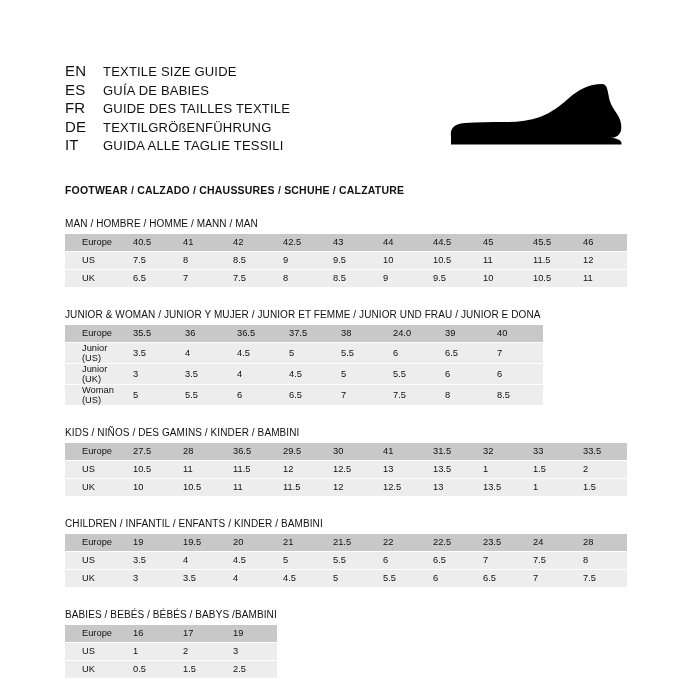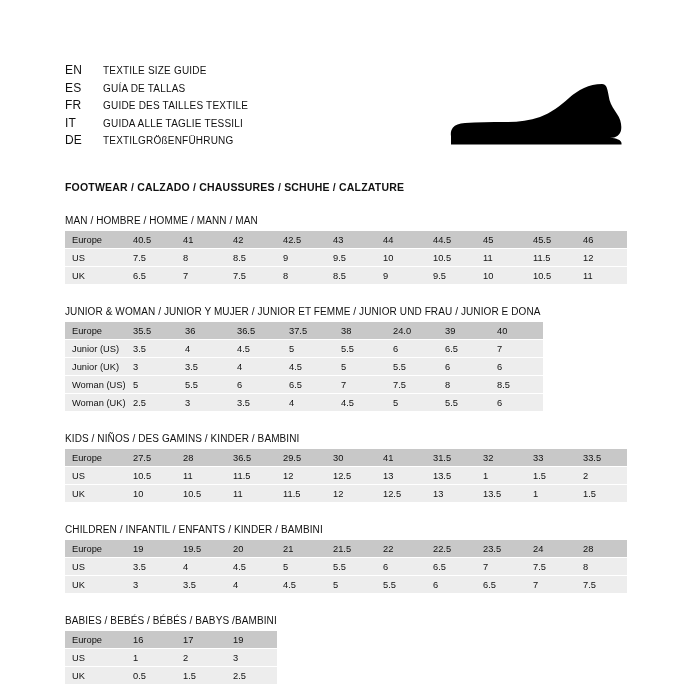--- a/index.html
+++ b/index.html
@@ -31,26 +31,26 @@
   .lang-block {
     display: block;
   }
   .lang-row {
     display: flex;
     align-items: baseline;
     line-height: 17.5px;
   }
   .lang-code {
     width: 38px;
-    font-size: 12px;
+    font-size: 15px;
     letter-spacing: 0.2px;
     color: #111;
   }
   .lang-title {
-    font-size: 10px;
+    font-size: 13px;
     letter-spacing: 0.2px;
     color: #111;
   }
 
   .shoe-wrap {
     width: 190px;
     height: 78px;
     margin-right: 6px;
     margin-top: 12px;
     display: flex;
@@ -90,21 +90,21 @@
     border-bottom: 1px solid #ffffff;
   }
   table.size tr.head td {
     background: #c8c8c8;
     font-weight: normal;
   }
   table.size tr.body td {
     background: #ededed;
   }
   table.size td.lbl {
-    padding-left: 7px;
+    padding-left: 17px;
   }
   table.size td.val {
     padding-left: 6px;
   }
   
   .w-lbl { width: 62px; }
   .w-col { width: 52px; }
   .w-col-sm { width: 50px; }
 
   
@@ -116,33 +116,33 @@
 <div class="page">
 
   <div class="header">
     <div class="lang-block">
       <div class="lang-row">
         <span class="lang-code">EN</span>
         <span class="lang-title">TEXTILE SIZE GUIDE</span>
       </div>
       <div class="lang-row">
         <span class="lang-code">ES</span>
-        <span class="lang-title">GUÍA DE TALLAS</span>
+        <span class="lang-title">GUÍA DE BABIES</span>
       </div>
       <div class="lang-row">
         <span class="lang-code">FR</span>
         <span class="lang-title">GUIDE DES TAILLES TEXTILE</span>
       </div>
       <div class="lang-row">
+        <span class="lang-code">DE</span>
+        <span class="lang-title">TEXTILGRÖßENFÜHRUNG</span>
+      </div>
+      <div class="lang-row">
         <span class="lang-code">IT</span>
         <span class="lang-title">GUIDA ALLE TAGLIE TESSILI</span>
-      </div>
-      <div class="lang-row">
-        <span class="lang-code">DE</span>
-        <span class="lang-title">TEXTILGRÖßENFÜHRUNG</span>
       </div>
     </div>
 
     <div class="shoe-wrap">
       <svg width="190" height="70" viewBox="0 0 190 70" aria-hidden="true">
         <path fill="#000000" d="M163 6 C150 6 139 12 130 20 C121 28 112 35 101 39 C90 43 78 44 66 44 C52 44 38 44 26 45 C20 45.5 16 47 14 49.5 C12 52 11.5 55 12 58 L12 60 L171 60 C177 60 181 57 182 52.5 C183 47 181.5 41 178 36 C175 31.5 172 27 170.5 22 C169.5 17.5 169 12.5 167.5 9 C166.6 7 165 6 163 6 Z"></path>
         <path fill="#000000" d="M12 60 L171 60 C177.5 60 182 62 182.5 65 L182.5 66.5 L12 66.5 Z"></path>
       </svg>
     </div>
   </div>
@@ -261,31 +261,20 @@
         <td class="lbl">Woman (US)</td>
         <td class="val">5</td>
         <td class="val">5.5</td>
         <td class="val">6</td>
         <td class="val">6.5</td>
         <td class="val">7</td>
         <td class="val">7.5</td>
         <td class="val">8</td>
         <td class="val">8.5</td>
       </tr>
-      <tr class="body">
-        <td class="lbl">Woman (UK)</td>
-        <td class="val">2.5</td>
-        <td class="val">3</td>
-        <td class="val">3.5</td>
-        <td class="val">4</td>
-        <td class="val">4.5</td>
-        <td class="val">5</td>
-        <td class="val">5.5</td>
-        <td class="val">6</td>
-      </tr>
     </tbody>
       </table>
   </div>
 
   <div class="group">
     <div class="group-label">KIDS / NIÑOS / DES GAMINS / KINDER / BAMBINI</div>
     <table class="size">
       <colgroup>
         <col class="w-lbl">
           <col class="w-col-sm">

